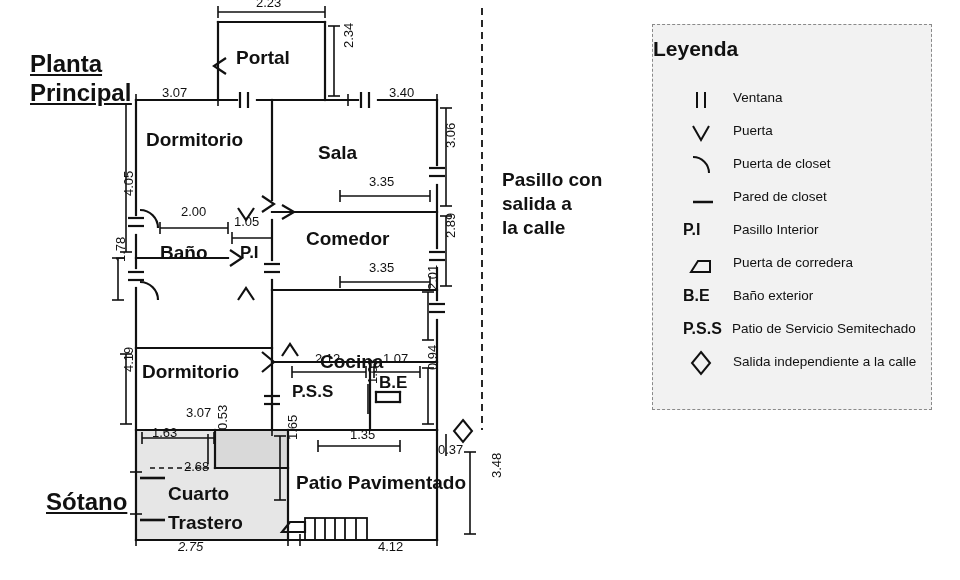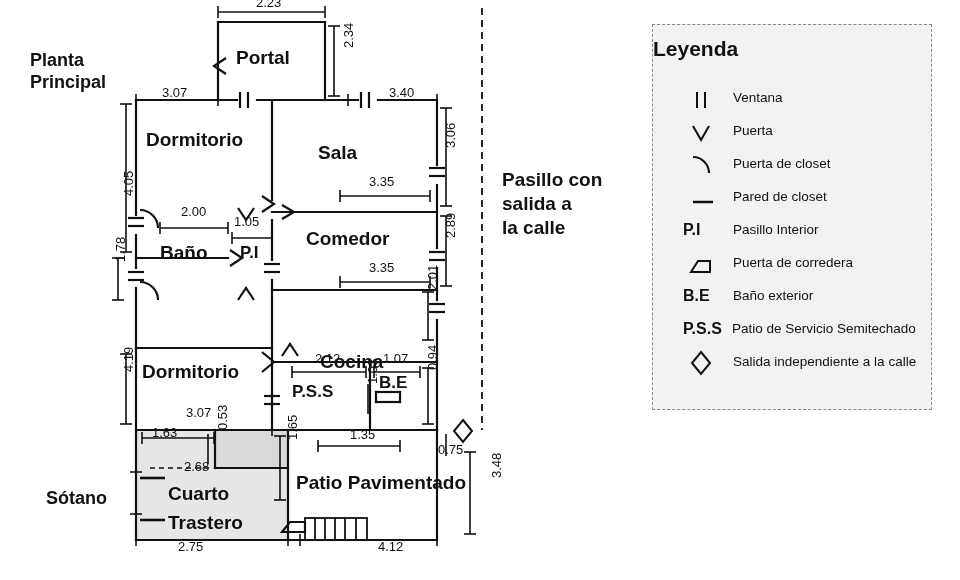--- a/index.html
+++ b/index.html
@@ -40,23 +40,24 @@
     font-size: 13px;
     font-weight: normal;
     color: #111;
   }
   .dim-v {
     font-size: 13px;
     transform: rotate(-90deg);
     transform-origin: left top;
   }
   .title {
-    font-size: 18px;
+    font-size: 24px;
     font-weight: bold;
     line-height: 1.2;
+    text-decoration: underline;
   }
   .note {
     font-size: 19px;
     font-weight: bold;
     line-height: 1.25;
   }
   
   #legend {
     position: absolute;
     left: 652px;
@@ -391,23 +392,23 @@
 <div class="lbl dim" style="left:315px; top:352px;text-align:center;">2.12</div>
 <div class="lbl dim" style="left:383px; top:352px;">1.07</div>
 <div class="lbl dim dim-v" style="left:426px; top:370px;">0.94</div>
 <div class="lbl dim dim-v" style="left:366px; top:384px;">1.03</div>
 <div class="lbl dim" style="left:186px; top:406px;">3.07</div>
 <div class="lbl dim" style="left:152px; top:426px;">1.63</div>
 <div class="lbl dim dim-v" style="left:216px; top:430px;">0.53</div>
 <div class="lbl dim dim-v" style="left:286px; top:440px;">1.65</div>
 <div class="lbl dim" style="left:184px; top:460px;">2.68</div>
 <div class="lbl dim" style="left:350px; top:428px;">1.35</div>
-<div class="lbl dim" style="left:438px; top:443px;">0.75</div>
+<div class="lbl dim" style="left:438px; top:443px;">0.37</div>
 <div class="lbl dim dim-v" style="left:490px; top:478px;">3.48</div>
-<div class="lbl dim" style="left:178px; top:540px;">2.75</div>
+<div class="lbl dim" style="left:178px; top:540px;font-style:italic;">2.75</div>
 <div class="lbl dim" style="left:378px; top:540px;">4.12</div>
 
 <div id="legend">
   <div id="legend-title">Leyenda</div>
 
   <div class="leg-row" style="top:58px;">
     <div class="leg-sym">
       <svg width="48" height="33" viewBox="0 0 48 33">
           <g stroke="#111" stroke-width="2">
             <line x1="14" y1="9" x2="14" y2="25"></line>

